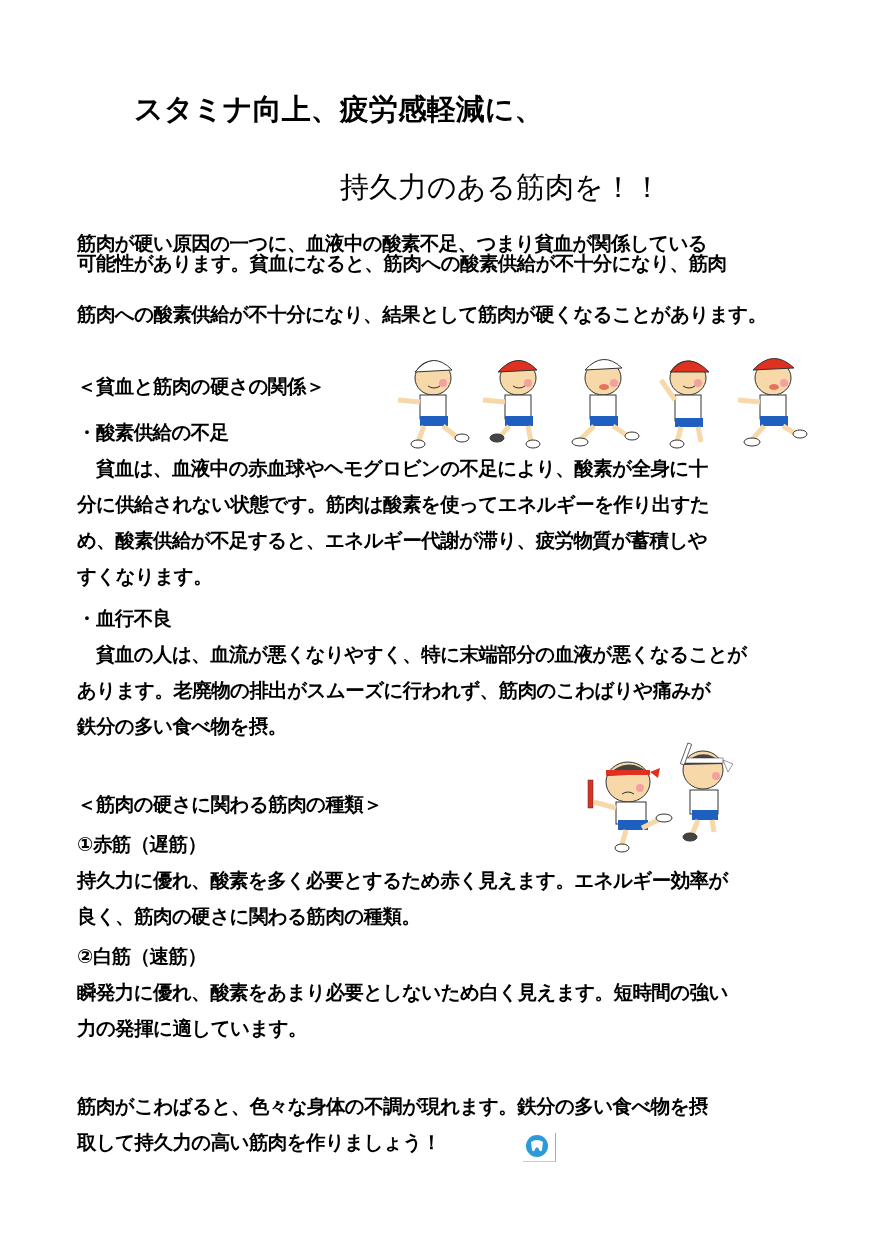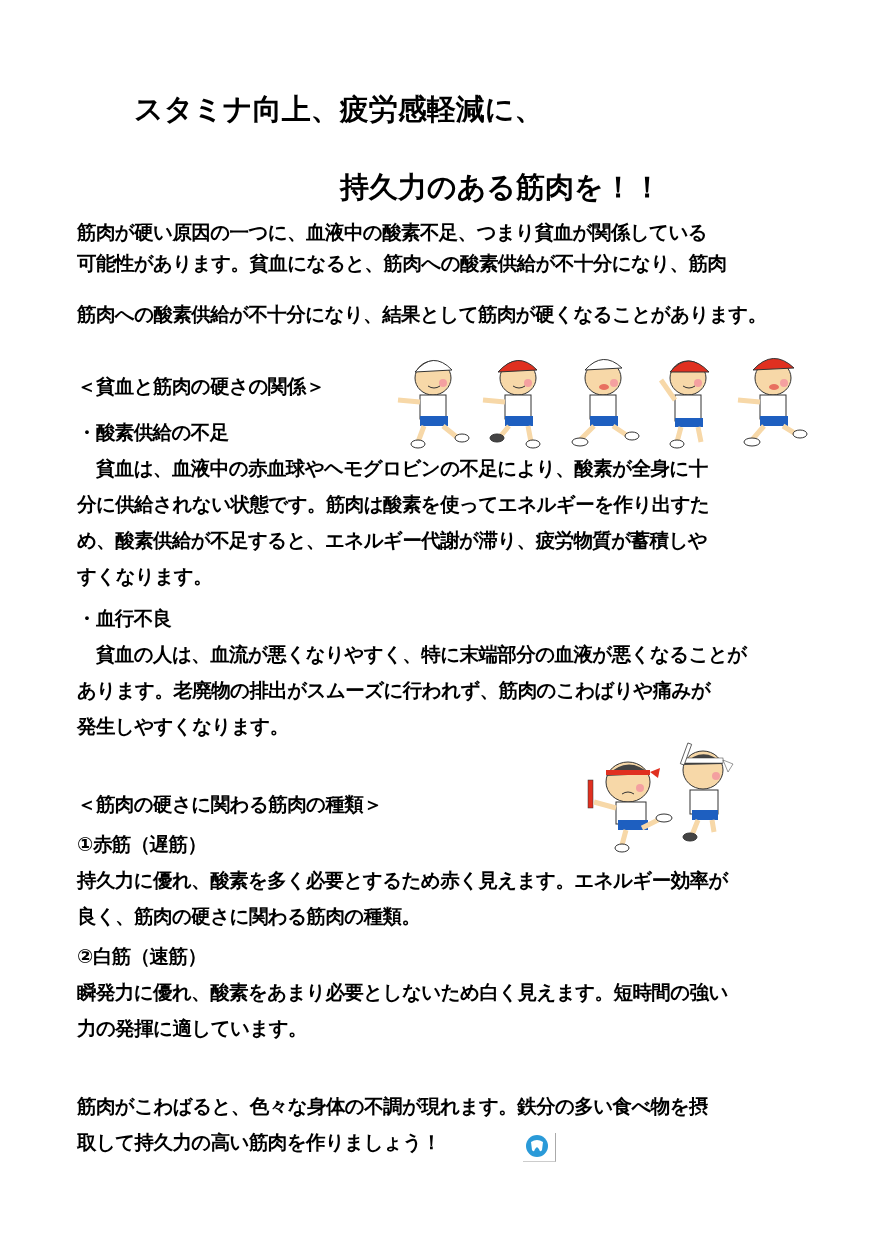--- a/index.html
+++ b/index.html
@@ -1,43 +1,43 @@
 <!DOCTYPE html>
 <html><head>
 <meta charset="utf-8">
 <style>
   html, body { margin: 0; padding: 0; background: #ffffff; }
   body { width: 874px; height: 1240px; position: relative; overflow: hidden;
          font-family: "DejaVu Sans", "Liberation Sans", sans-serif; color: #000; }
   .title1 { position: absolute; left: 112px; top: 90px; font-size: 29px; font-weight: bold; letter-spacing: 0px; white-space: nowrap; margin-left: 22px; }
-  .title2 { position: absolute; left: 340px; top: 168px; font-size: 29px; font-weight: bold; white-space: nowrap; }
+  .title2 { position: absolute; left: 340px; top: 168px; font-size: 29px; font-weight: normal; white-space: nowrap; }
   .line { position: absolute; left: 77px; font-size: 19.5px; font-weight: bold; white-space: nowrap; letter-spacing: -0.6px; line-height: 30px; }
   .illus { position: absolute; }
   svg { display: block; }
 </style>
 </head>
 <body>
 
 <div class="title1">スタミナ向上、疲労感軽減に、</div>
 <div class="title2">持久力のある筋肉を！！</div>
 
-<div class="line" style="top:218px">筋肉が硬い原因の一つに、血液中の酸素不足、つまり貧血が関係している</div>
+<div class="line" style="top:229px">筋肉が硬い原因の一つに、血液中の酸素不足、つまり貧血が関係している</div>
 <div class="line" style="top:249px">可能性があります。貧血になると、筋肉への酸素供給が不十分になり、筋肉</div>
 <div class="line" style="top:300px">筋肉への酸素供給が不十分になり、結果として筋肉が硬くなることがあります。</div>
 
 <div class="line" style="top:372px">＜貧血と筋肉の硬さの関係＞</div>
 <div class="line" style="top:418px">・酸素供給の不足</div>
 <div class="line" style="top:454px">　貧血は、血液中の赤血球やヘモグロビンの不足により、酸素が全身に十</div>
 <div class="line" style="top:490px">分に供給されない状態です。筋肉は酸素を使ってエネルギーを作り出すた</div>
 <div class="line" style="top:526px">め、酸素供給が不足すると、エネルギー代謝が滞り、疲労物質が蓄積しや</div>
 <div class="line" style="top:562px">すくなります。</div>
 <div class="line" style="top:604px">・血行不良</div>
 <div class="line" style="top:640px">　貧血の人は、血流が悪くなりやすく、特に末端部分の血液が悪くなることが</div>
 <div class="line" style="top:676px">あります。老廃物の排出がスムーズに行われず、筋肉のこわばりや痛みが</div>
-<div class="line" style="top:712px">発生しやすくなります。</div>
+<div class="line" style="top:712px">鉄分の多い食べ物を摂。</div>
 
 <div class="line" style="top:790px">＜筋肉の硬さに関わる筋肉の種類＞</div>
 <div class="line" style="top:830px">①赤筋（遅筋）</div>
 <div class="line" style="top:866px">持久力に優れ、酸素を多く必要とするため赤く見えます。エネルギー効率が</div>
 <div class="line" style="top:902px">良く、筋肉の硬さに関わる筋肉の種類。</div>
 <div class="line" style="top:942px">②白筋（速筋）</div>
 <div class="line" style="top:978px">瞬発力に優れ、酸素をあまり必要としないため白く見えます。短時間の強い</div>
 <div class="line" style="top:1014px">力の発揮に適しています。</div>
 
 <div class="line" style="top:1092px">筋肉がこわばると、色々な身体の不調が現れます。鉄分の多い食べ物を摂</div>

